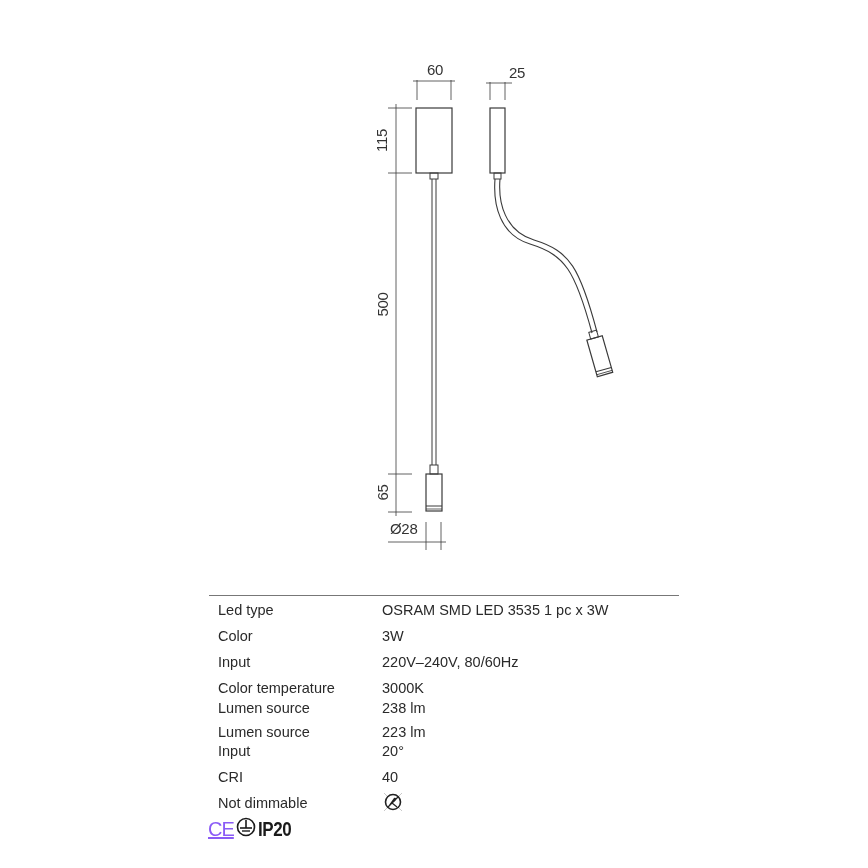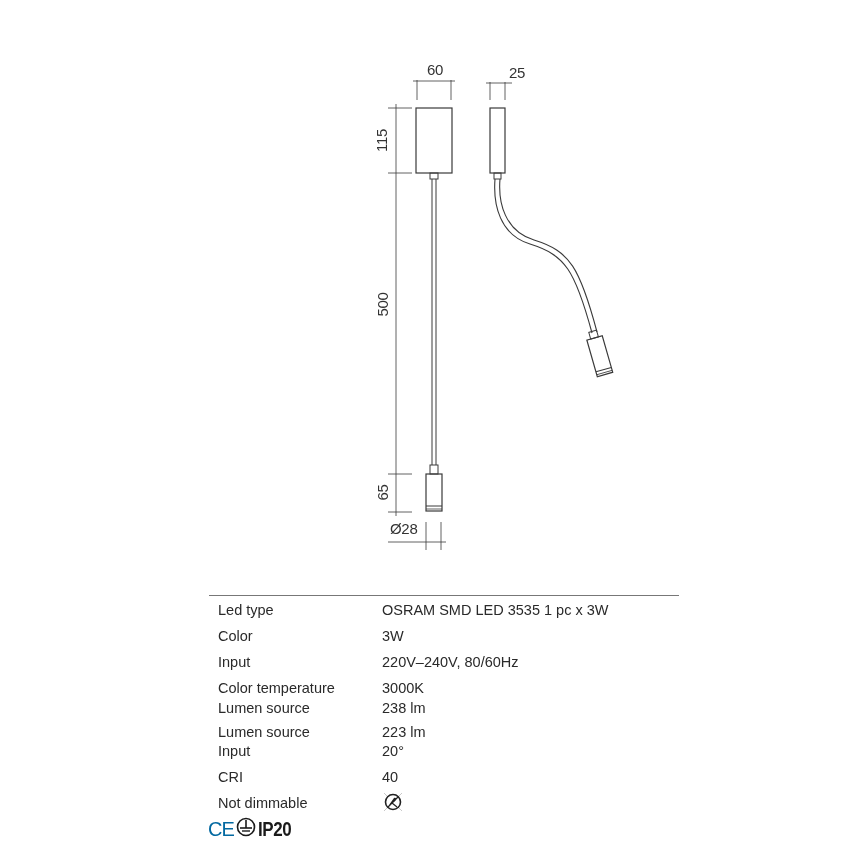--- a/index.html
+++ b/index.html
@@ -9,21 +9,21 @@
     .dim-label { position: absolute; font-size: 15px; color: #333; letter-spacing: -0.3px;
                  font-family: "Liberation Sans", sans-serif; }
     .dim-label.vert { transform: rotate(-90deg); transform-origin: center center; }
     .spec-rule { position: absolute; left: 209px; top: 595px; width: 470px; height: 1px; background: #777; }
     .spec-table { position: absolute; left: 210px; top: 600px; }
     .spec-row { position: absolute; left: 0; width: 470px; font-size: 14.5px; color: #2a2a2a; white-space: nowrap; }
     .spec-label { position: absolute; left: 8px; }
     .spec-value { position: absolute; left: 172px; text-align: right; }
     .dim-icon { position: absolute; left: 172px; top: -4px; width: 22px; height: 22px; }
     .cert { position: absolute; left: 208px; top: 817px; display: flex; align-items: center; gap: 2px; }
-    .cert-ce { font-size: 20px; letter-spacing: -1px; color: #0369a1; }
+    .cert-ce { font-size: 20px; letter-spacing: -1px; color: #8b5cf6; text-decoration: underline; }
     .cert-ip { font-size: 20px; font-weight: bold; color: #1a1a1a; letter-spacing: -0.5px;
                transform: scaleX(0.85); transform-origin: left center; display: inline-block; }
   </style>
 </head>
 <body>
 
 <div class="drawing">
   <svg width="868" height="580" viewBox="0 0 868 580">
     <g stroke="#3a3a3a" fill="none" stroke-width="1">
 

